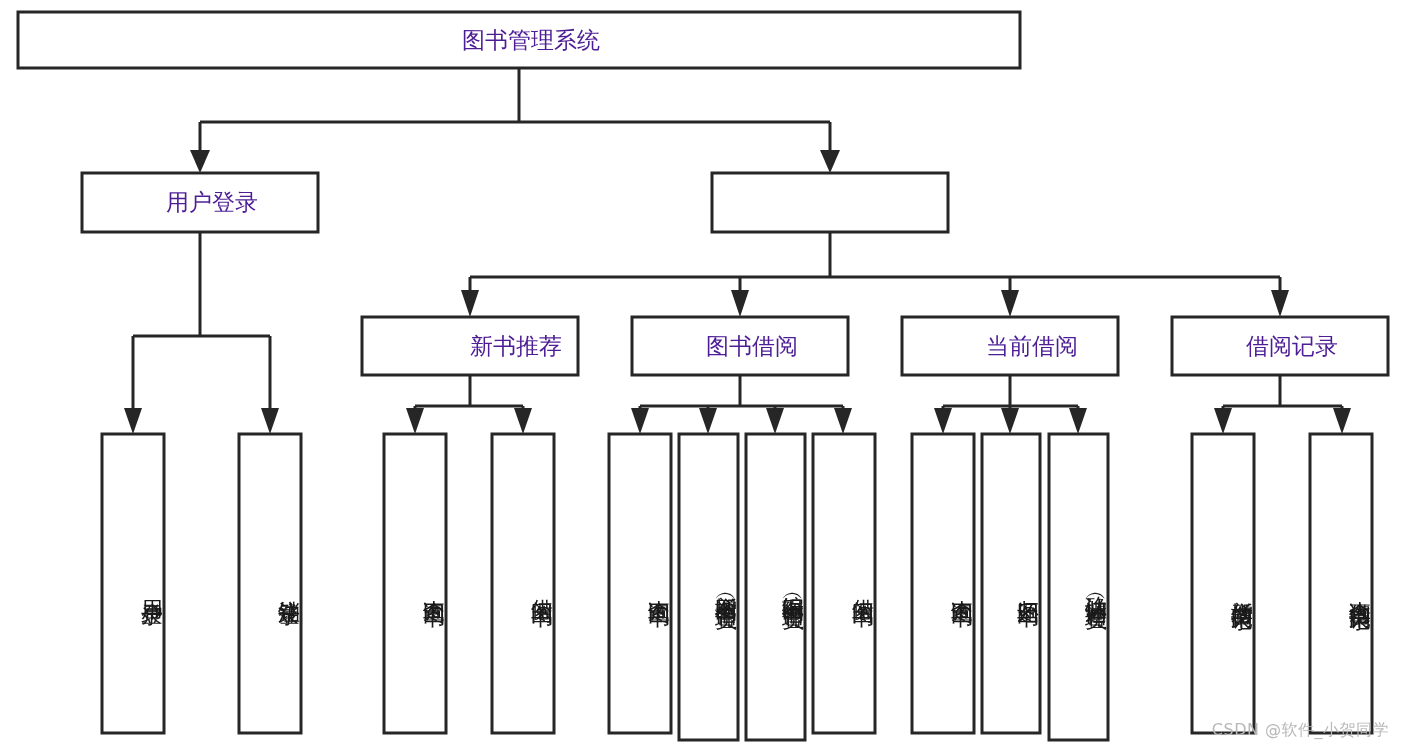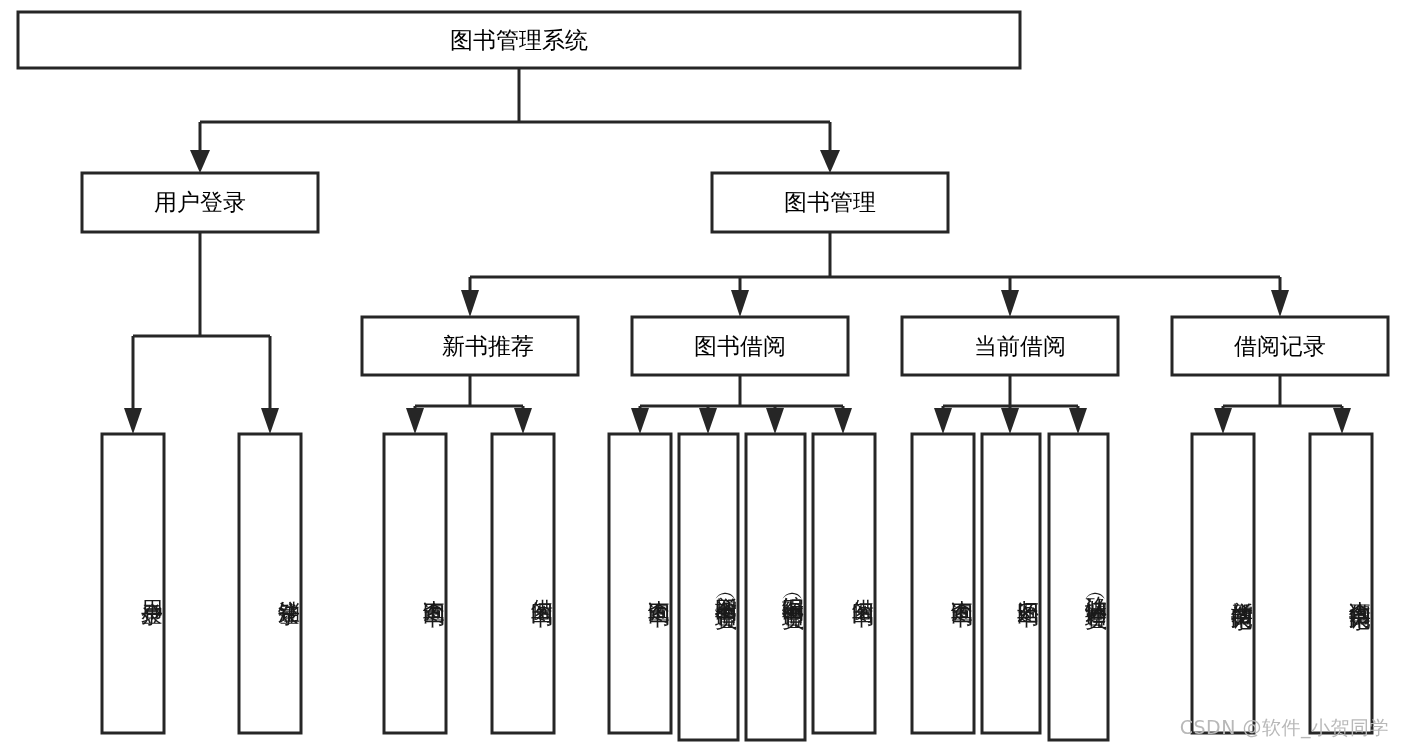--- a/index.html
+++ b/index.html
@@ -54,33 +54,34 @@
     display: flex;
     align-items: flex-start;
     justify-content: center;
     white-space: nowrap;
     pointer-events: none;
   }
   .hlabel {
     position: absolute;
     font-family: "DejaVu Sans", "Liberation Sans", sans-serif;
     font-size: 23px;
-    color: #000000;
+    color: #4c1d95;
     display: flex;
     align-items: center;
     justify-content: center;
     white-space: nowrap;
     pointer-events: none;
+    padding-left: 12px;
   }
   #watermark {
     position: absolute;
     right: 16px;
     bottom: 6px;
     font-family: "DejaVu Sans", "Liberation Sans", sans-serif;
-    font-size: 19px;
+    font-size: 16px;
     color: #b8b8b8;
     letter-spacing: 0.5px;
     white-space: nowrap;
   }
 </style>
 </head>
 <body>
 
 <div id="diagram-root">
 
@@ -187,23 +188,22 @@
     <rect class="node-box" x="982" y="434" width="58" height="299"></rect>
     <rect class="node-box" x="1049" y="434" width="59" height="306"></rect>
 
     <rect class="node-box" x="1192" y="434" width="62" height="299"></rect>
     <rect class="node-box" x="1310" y="434" width="62" height="299"></rect>
   </svg>
 
   <div class="hlabel" style="left:18px;  top:12px;  width:1002px; height:56px;">图书管理系统</div>
 
   <div class="hlabel" style="left:82px;  top:173px; width:236px; height:59px;">用户登录</div>
-  <div class="hlabel" style="left:712px; top:173px; width:236px; height:59px;">图书管理</div>
-
-  <div class="hlabel" style="left:362px;  top:317px; width:252px; height:58px;">新书推荐</div>
+
+  <div class="hlabel" style="left:378px;  top:317px; width:252px; height:58px;">新书推荐</div>
   <div class="hlabel" style="left:632px;  top:317px; width:216px; height:58px;">图书借阅</div>
   <div class="hlabel" style="left:902px;  top:317px; width:236px; height:58px;">当前借阅</div>
   <div class="hlabel" style="left:1172px; top:317px; width:216px; height:58px;border-radius:11px;">借阅记录</div>
 
   <div class="vlabel" style="left:102px; top:516px; width:62px; height:140px;">用户登录</div>
   <div class="vlabel" style="left:239px; top:516px; width:62px; height:140px;">注销登录</div>
 
   <div class="vlabel" style="left:384px; top:516px; width:62px; height:140px;">查询图书</div>
   <div class="vlabel" style="left:492px; top:516px; width:62px; height:140px;">借阅图书</div>
 

